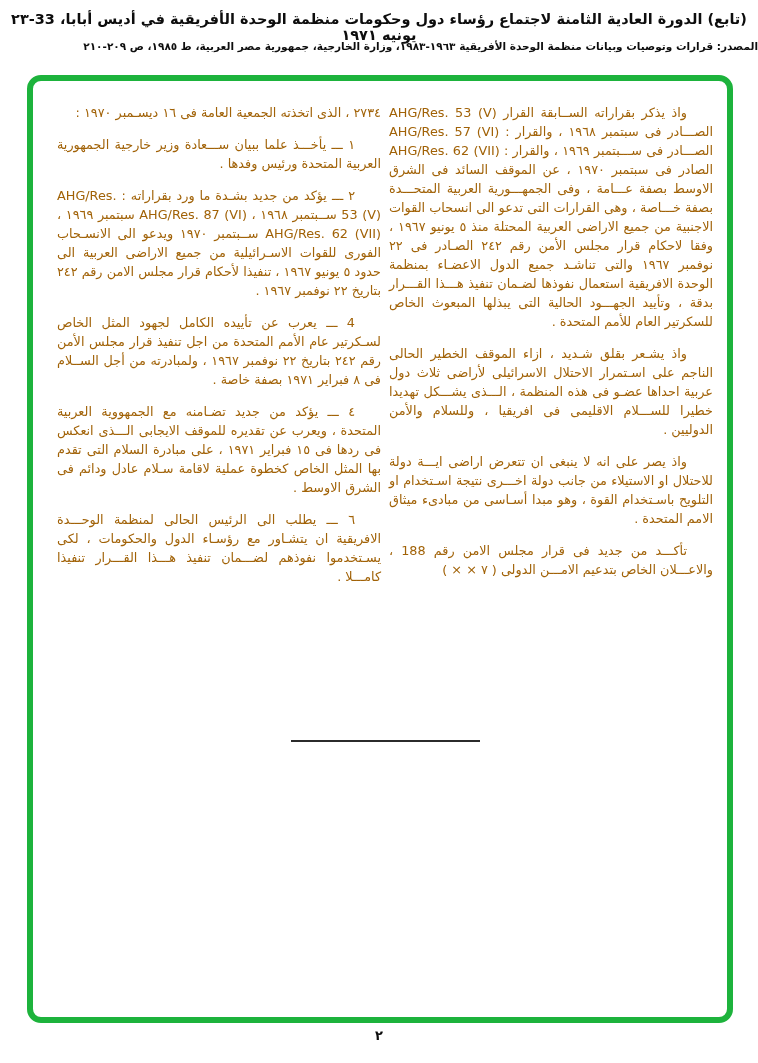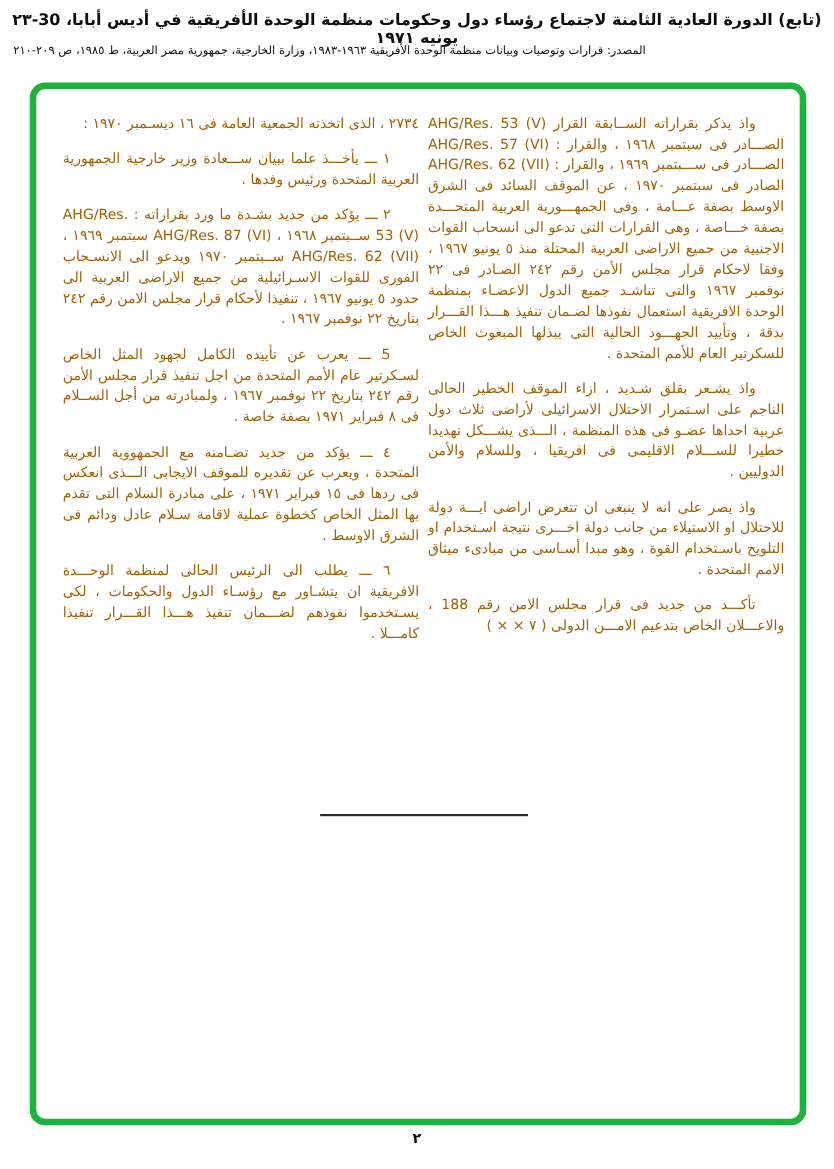--- a/index.html
+++ b/index.html
@@ -25,23 +25,23 @@
     font-weight: bold;
     font-size: 14.5px;
     letter-spacing: 0.2px;
     color: #0d0d0d;
   }
   .header-source {
     position: absolute;
     top: 40px;
     left: 12px;
     right: 0;
-    text-align: left;
+    text-align: right;
     direction: rtl;
-    font-weight: normal;
+    font-weight: bold;
     font-size: 10.5px;
     color: #0d0d0d;
   }
   .document-frame {
     position: absolute;
     left: 27px;
     top: 75px;
     width: 706px;
     height: 948px;
     box-sizing: border-box;
@@ -89,38 +89,38 @@
     right: 0;
     text-align: center;
     font-weight: bold;
     font-size: 13px;
     color: #0d0d0d;
   }
 </style>
 </head>
 <body>
 
-<div class="header-title">(تابع) الدورة العادية الثامنة لاجتماع رؤساء دول وحكومات منظمة الوحدة الأفريقية في أديس أبابا، 30-٢٣ يونيه ١٩٧١</div>
+<div class="header-title">(تابع) الدورة العادية الثامنة لاجتماع رؤساء دول وحكومات منظمة الوحدة الأفريقية في أديس أبابا، 33-٢٣ يونيه ١٩٧١</div>
 
 <div class="header-source">المصدر: قرارات وتوصيات وبيانات منظمة الوحدة الأفريقية ١٩٦٣-١٩٨٣، وزارة الخارجية، جمهورية مصر العربية، ط ١٩٨٥، ص ٢٠٩-٢١٠</div>
 
 <div class="document-frame" style="border-color: rgb(29, 179, 60);">
 
   <div class="text-column column-right">
     <p class="indent">واذ يذكر بقراراته الســابقة القرار AHG/Res. 53 (V) الصـــادر فى سبتمبر ١٩٦٨ ، والقرار : AHG/Res. 57 (VI) الصـــادر فى ســـبتمبر ١٩٦٩ ، والقرار : AHG/Res. 62 (VII) الصادر فى سبتمبر ١٩٧٠ ، عن الموقف السائد فى الشرق الاوسط بصفة عـــامة ، وفى الجمهـــورية العربية المتحـــدة بصفة خـــاصة ، وهى القرارات التى تدعو الى انسحاب القوات الاجنبية من جميع الاراضى العربية المحتلة منذ ٥ يونيو ١٩٦٧ ، وفقا لاحكام قرار مجلس الأمن رقم ٢٤٢ الصـادر فى ٢٢ نوفمبر ١٩٦٧ والتى تناشـد جميع الدول الاعضـاء بمنظمة الوحدة الافريقية استعمال نفوذها لضـمان تنفيذ هـــذا القـــرار بدقة ، وتأييد الجهـــود الحالية التى يبذلها المبعوث الخاص للسكرتير العام للأمم المتحدة .</p>
     <p class="indent">واذ يشـعر بقلق شـديد ، ازاء الموقف الخطير الحالى الناجم على اسـتمرار الاحتلال الاسرائيلى لأراضى ثلاث دول عربية احداها عضـو فى هذه المنظمة ، الـــذى يشـــكل تهديدا خطيرا للســـلام الاقليمى فى افريقيا ، وللسلام والأمن الدوليين .</p>
     <p class="indent">واذ يصر على انه لا ينبغى ان تتعرض اراضى ايـــة دولة للاحتلال او الاستيلاء من جانب دولة اخـــرى نتيجة اسـتخدام او التلويح باسـتخدام القوة ، وهو مبدا أسـاسى من مبادىء ميثاق الامم المتحدة .</p>
     <p class="indent">تأكـــد من جديد فى قرار مجلس الامن رقم 188 ، والاعـــلان الخاص بتدعيم الامـــن الدولى ( ٧ × × )</p>
   </div>
 
   <div class="text-column column-left">
     <p>٢٧٣٤ ، الذى اتخذته الجمعية العامة فى ١٦ ديسـمبر ١٩٧٠ :</p>
     <p class="indent">١ ـــ يأخـــذ علما ببيان ســـعادة وزير خارجية الجمهورية العربية المتحدة ورئيس وفدها .</p>
     <p class="indent">٢ ـــ يؤكد من جديد بشـدة ما ورد بقراراته : AHG/Res. 53 (V) ســبتمبر ١٩٦٨ ، AHG/Res. 87 (VI) سبتمبر ١٩٦٩ ، AHG/Res. 62 (VII) ســبتمبر ١٩٧٠ ويدعو الى الانسـحاب الفورى للقوات الاسـرائيلية من جميع الاراضى العربية الى حدود ٥ يونيو ١٩٦٧ ، تنفيذا لأحكام قرار مجلس الامن رقم ٢٤٢ بتاريخ ٢٢ نوفمبر ١٩٦٧ .</p>
-    <p class="indent">5 ـــ يعرب عن تأييده الكامل لجهود المثل الخاص لسـكرتير عام الأمم المتحدة من اجل تنفيذ قرار مجلس الأمن رقم ٢٤٢ بتاريخ ٢٢ نوفمبر ١٩٦٧ ، ولمبادرته من أجل الســلام فى ٨ فبراير ١٩٧١ بصفة خاصة .</p>
+    <p class="indent">4 ـــ يعرب عن تأييده الكامل لجهود المثل الخاص لسـكرتير عام الأمم المتحدة من اجل تنفيذ قرار مجلس الأمن رقم ٢٤٢ بتاريخ ٢٢ نوفمبر ١٩٦٧ ، ولمبادرته من أجل الســلام فى ٨ فبراير ١٩٧١ بصفة خاصة .</p>
     <p class="indent">٤ ـــ يؤكد من جديد تضـامنه مع الجمهووية العربية المتحدة ، ويعرب عن تقديره للموقف الايجابى الـــذى انعكس فى ردها فى ١٥ فبراير ١٩٧١ ، على مبادرة السلام التى تقدم بها المثل الخاص كخطوة عملية لاقامة سـلام عادل ودائم فى الشرق الاوسط .</p>
     <p class="indent">٦ ـــ يطلب الى الرئيس الحالى لمنظمة الوحـــدة الافريقية ان يتشـاور مع رؤسـاء الدول والحكومات ، لكى يسـتخدموا نفوذهم لضـــمان تنفيذ هـــذا القـــرار تنفيذا كامـــلا .</p>
   </div>
 
 </div>
 
 <div class="footnote-divider"></div>
 
 <div class="page-number">٢</div>
 

